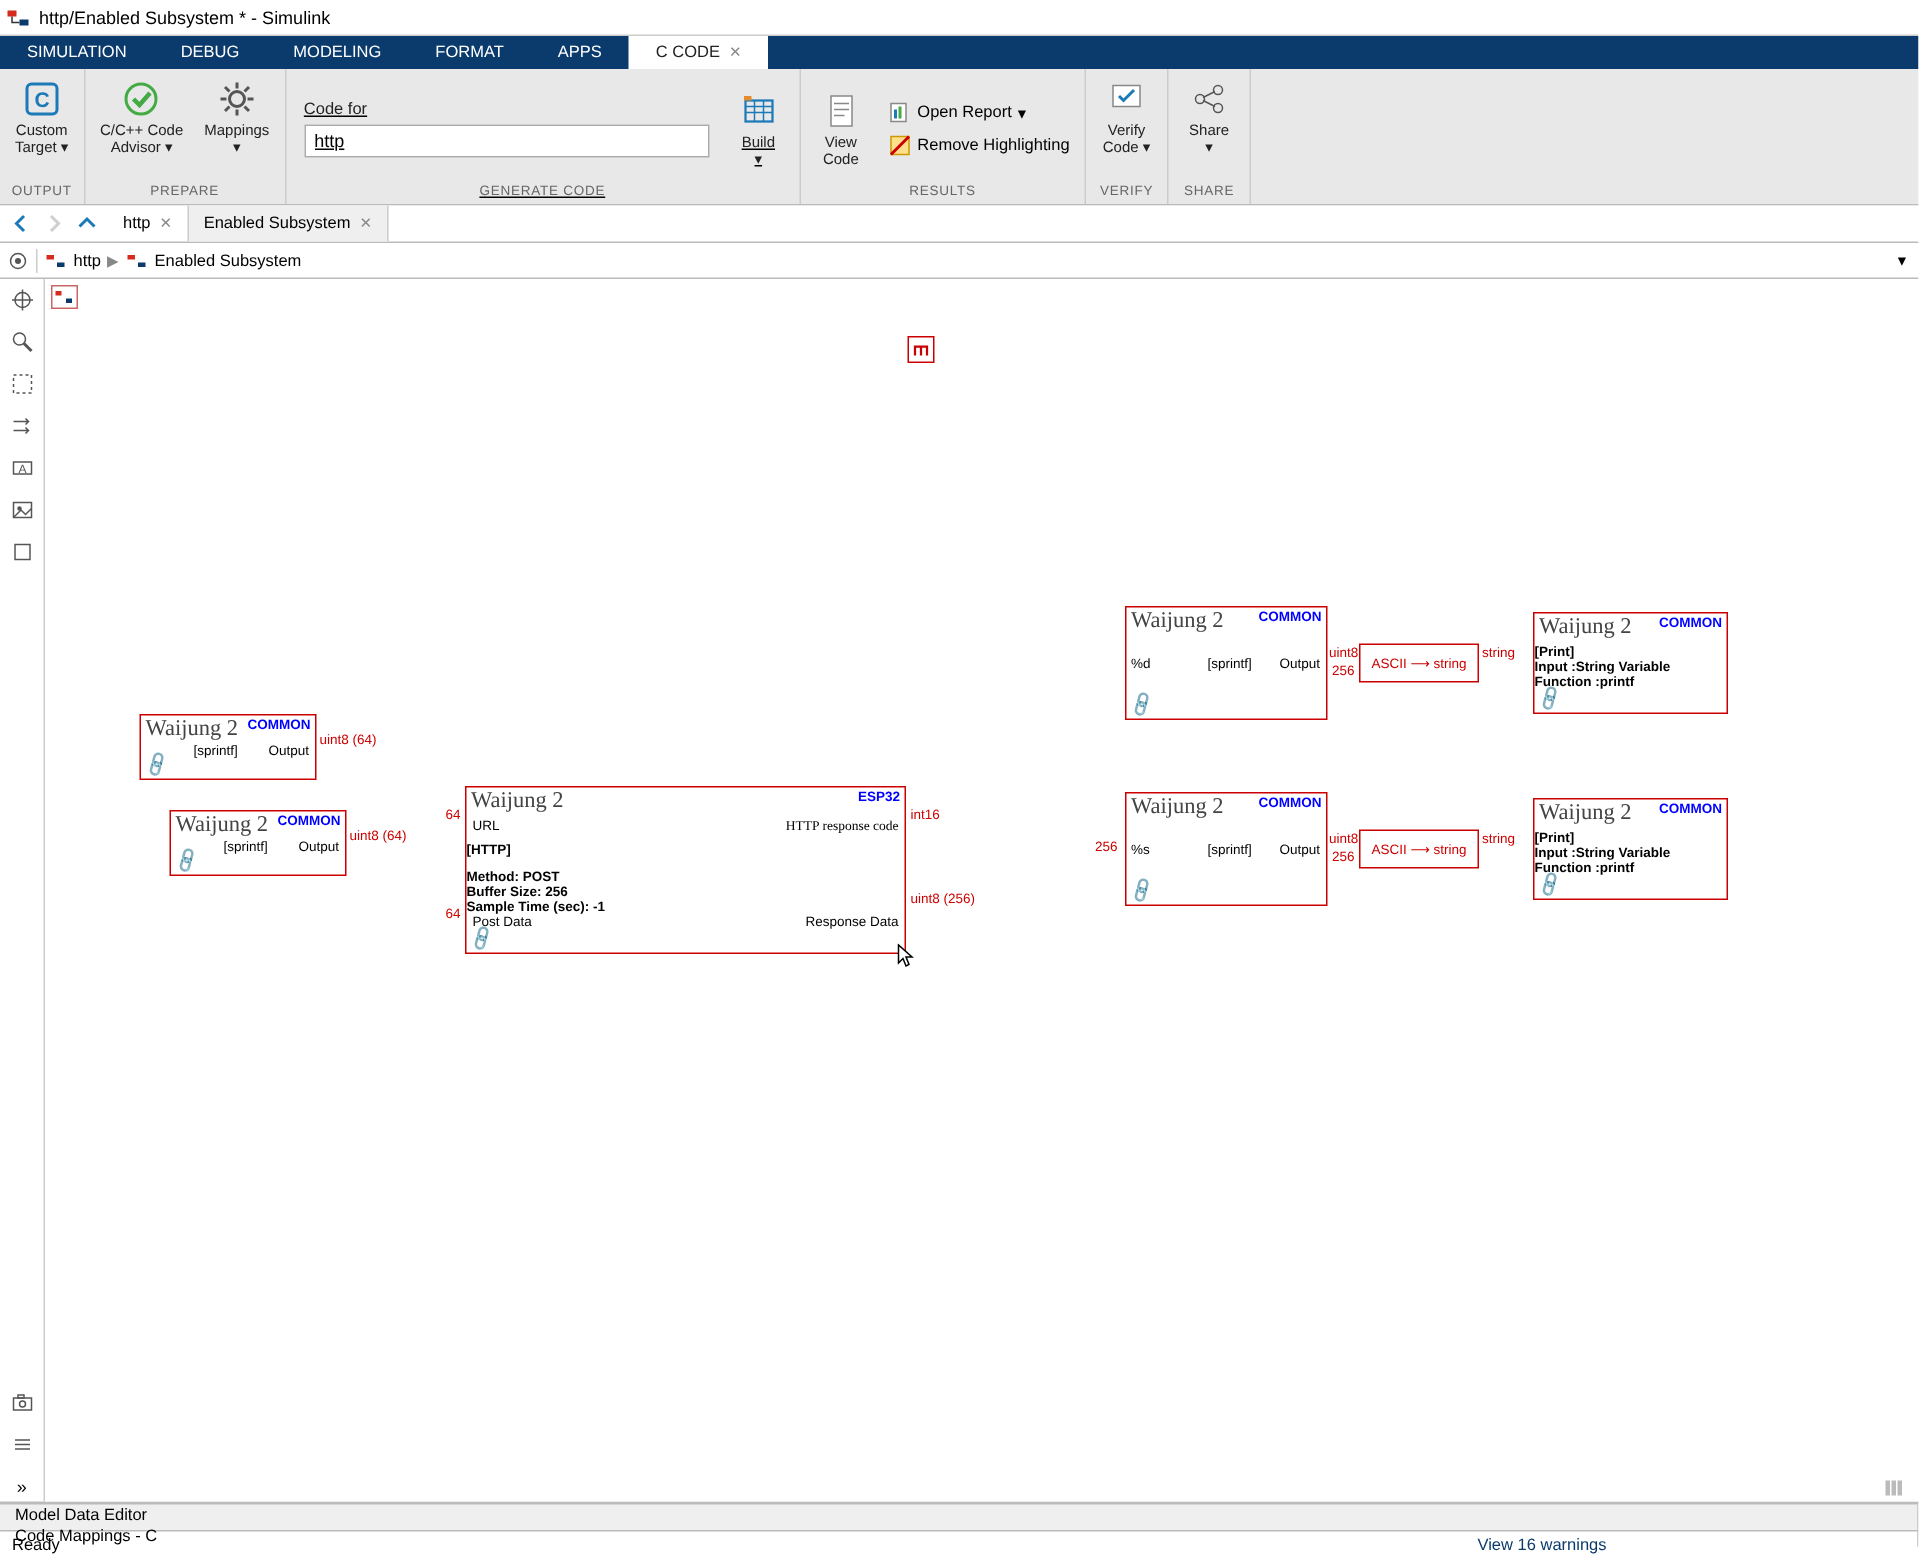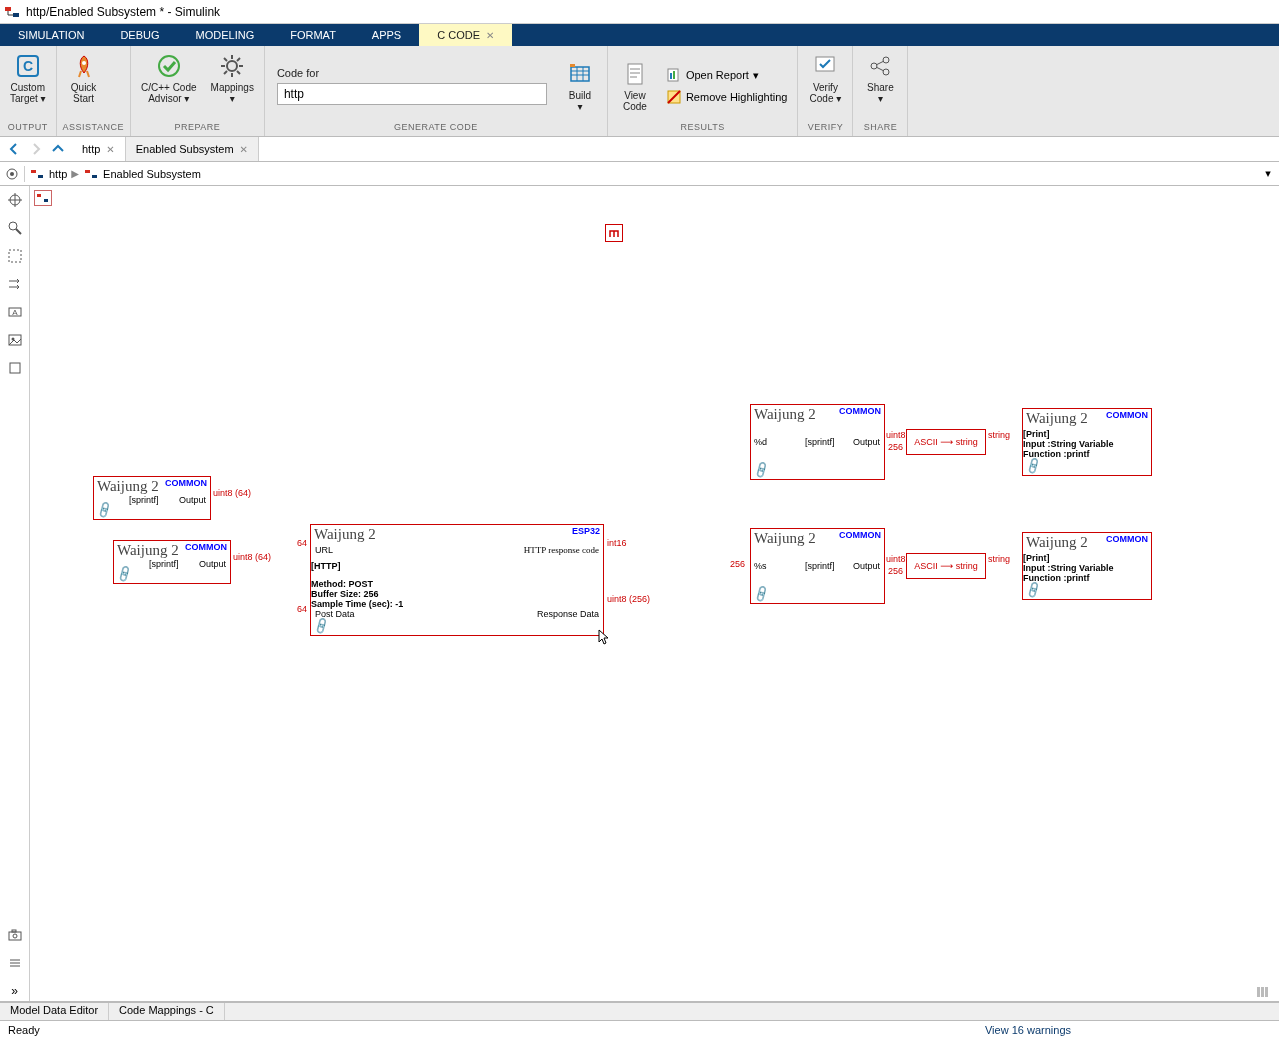--- a/index.html
+++ b/index.html
@@ -6,21 +6,21 @@
 body { width: 1279px; height: 1039px; background: #fff; overflow: hidden; font-size: 12px; color: #000; }
 
 
 .title-bar { height: 24px; display: flex; align-items: center; padding: 2px 4px; background: #fff; border-bottom: 1px solid #ccc; }
 .title-bar .app-icon { width: 16px; height: 16px; margin-right: 6px; position: relative; }
 .title-bar .app-icon svg { width: 16px; height: 16px; }
 
 
 .toolstrip-tabs { height: 22px; background: #0b3a6c; display: flex; align-items: stretch; }
 .toolstrip-tabs .tab { padding: 4px 18px; color: #fff; font-size: 11px; cursor: pointer; display: flex; align-items: center; gap: 6px; }
-.toolstrip-tabs .tab.active { background: #fef9c3; color: #222; }
+.toolstrip-tabs .tab.active { background: #ffffff; color: #222; }
 .toolstrip-tabs .tab .tab-close { color: #888; font-size: 10px; }
 
 
 .ribbon { height: 91px; background: #e8e8e8; border-bottom: 1px solid #bbb; display: flex; align-items: stretch; }
 .rib-group { border-right: 1px solid #ccc; padding: 4px 6px; display: flex; flex-direction: column; justify-content: space-between; }
 .rib-group-label { font-size: 9px; color: #666; text-align: center; letter-spacing: .5px; }
 .rib-row { display: flex; align-items: flex-start; gap: 6px; flex: 1; }
 .rib-btn { display: flex; flex-direction: column; align-items: center; justify-content: flex-start; padding: 2px 4px; min-width: 42px; cursor: pointer; }
 .rib-btn .ico { width: 28px; height: 28px; display: flex; align-items: center; justify-content: center; }
 .rib-btn .lbl { font-size: 10px; color: #222; line-height: 1.1; text-align: center; margin-top: 2px; }
@@ -72,21 +72,21 @@
 
 svg.wires { position:absolute; inset:0; pointer-events:none; }
 svg.wires path { stroke:#c00; stroke-width:1; fill:none; }
 svg.wires polygon { fill:#c00; }
 
 .trigger-port { position:absolute; width:18px; height:18px; border:1px solid #c00; display:flex; align-items:center; justify-content:center; background:#fff;}
 
 .cursor-ptr { position:absolute; width:12px; height:16px; }
 
 
-.bottom-tabs { height: 18px; background: #efefef; border-top: 1px solid #bbb; display:flex; align-items:stretch; }
+.bottom-tabs { height: 18px; background: #efefef; border-top: 1px solid #bbb; display:flex; align-items:stretch;flex-direction:column; }
 .bottom-tabs .btab { padding: 1px 10px; font-size:11px; border-right:1px solid #ccc; cursor:pointer; }
 .status-bar { height: 19px; background: #fff; border-top: 1px solid #bbb; display:flex; align-items:center; padding: 0 8px; font-size:11px; }
 .status-bar .sspacer { flex:1; }
 .status-bar .warn-link { color: #0b3a6c; cursor:pointer; }
 
 
 </style>
 </head>
 <body>
 
@@ -133,36 +133,20 @@
               <text x="13" y="18" text-anchor="middle" font-size="14" fill="#1d7ab8" font-weight="bold">C</text>
             </svg>
           </span>
         <span class="lbl" style="white-space:pre-line">Custom
 Target ▾</span>
       </div>
     </div>
     <div class="rib-group-label">OUTPUT</div>
   </div>
 
-  <div class="rib-group">
-    <div class="rib-row">
-      <div class="rib-btn">
-        <span class="ico">
-            <svg width="26" height="26">
-              <path d="M13 3 C18 6 18 14 13 20 C8 14 8 6 13 3 Z" fill="#e68a2e" stroke="#c00"></path>
-              <circle cx="13" cy="10" r="2" fill="#fff"></circle>
-              <path d="M10 18 L8 24 M16 18 L18 24" stroke="#e68a2e" stroke-width="2"></path>
-            </svg>
-          </span>
-        <span class="lbl" style="white-space:pre-line">Quick
-Start</span>
-      </div>
-    </div>
-    <div class="rib-group-label">ASSISTANCE</div>
-  </div>
 
   <div class="rib-group">
     <div class="rib-row">
       <div class="rib-btn">
         <span class="ico">
             <svg width="26" height="26">
               <circle cx="13" cy="13" r="10" fill="none" stroke="#4a4" stroke-width="2"></circle>
               <path d="M8 13 L12 17 L19 9" stroke="#4a4" stroke-width="3" fill="none"></path>
             </svg>
           </span>
@@ -185,21 +169,21 @@
               </g>
             </svg>
           </span>
         <span class="lbl" style="white-space:pre-line">Mappings
 ▾</span>
       </div>
     </div>
     <div class="rib-group-label">PREPARE</div>
   </div>
 
-  <div class="rib-group" style="flex:0 0 auto;">
+  <div class="rib-group" style="flex:0 0 auto;text-decoration:underline;">
     <div class="rib-row" style="align-items:center;">
       <div class="code-for-wrap">
         <label>Code for</label>
         <input type="text" value="http" style="">
       </div>
       <div class="rib-btn">
         <span class="ico">
             <svg width="26" height="26">
               <rect x="4" y="6" width="18" height="14" fill="none" stroke="#1d7ab8" stroke-width="1.5"></rect>
               <line x1="4" y1="10" x2="22" y2="10" stroke="#1d7ab8"></line>

